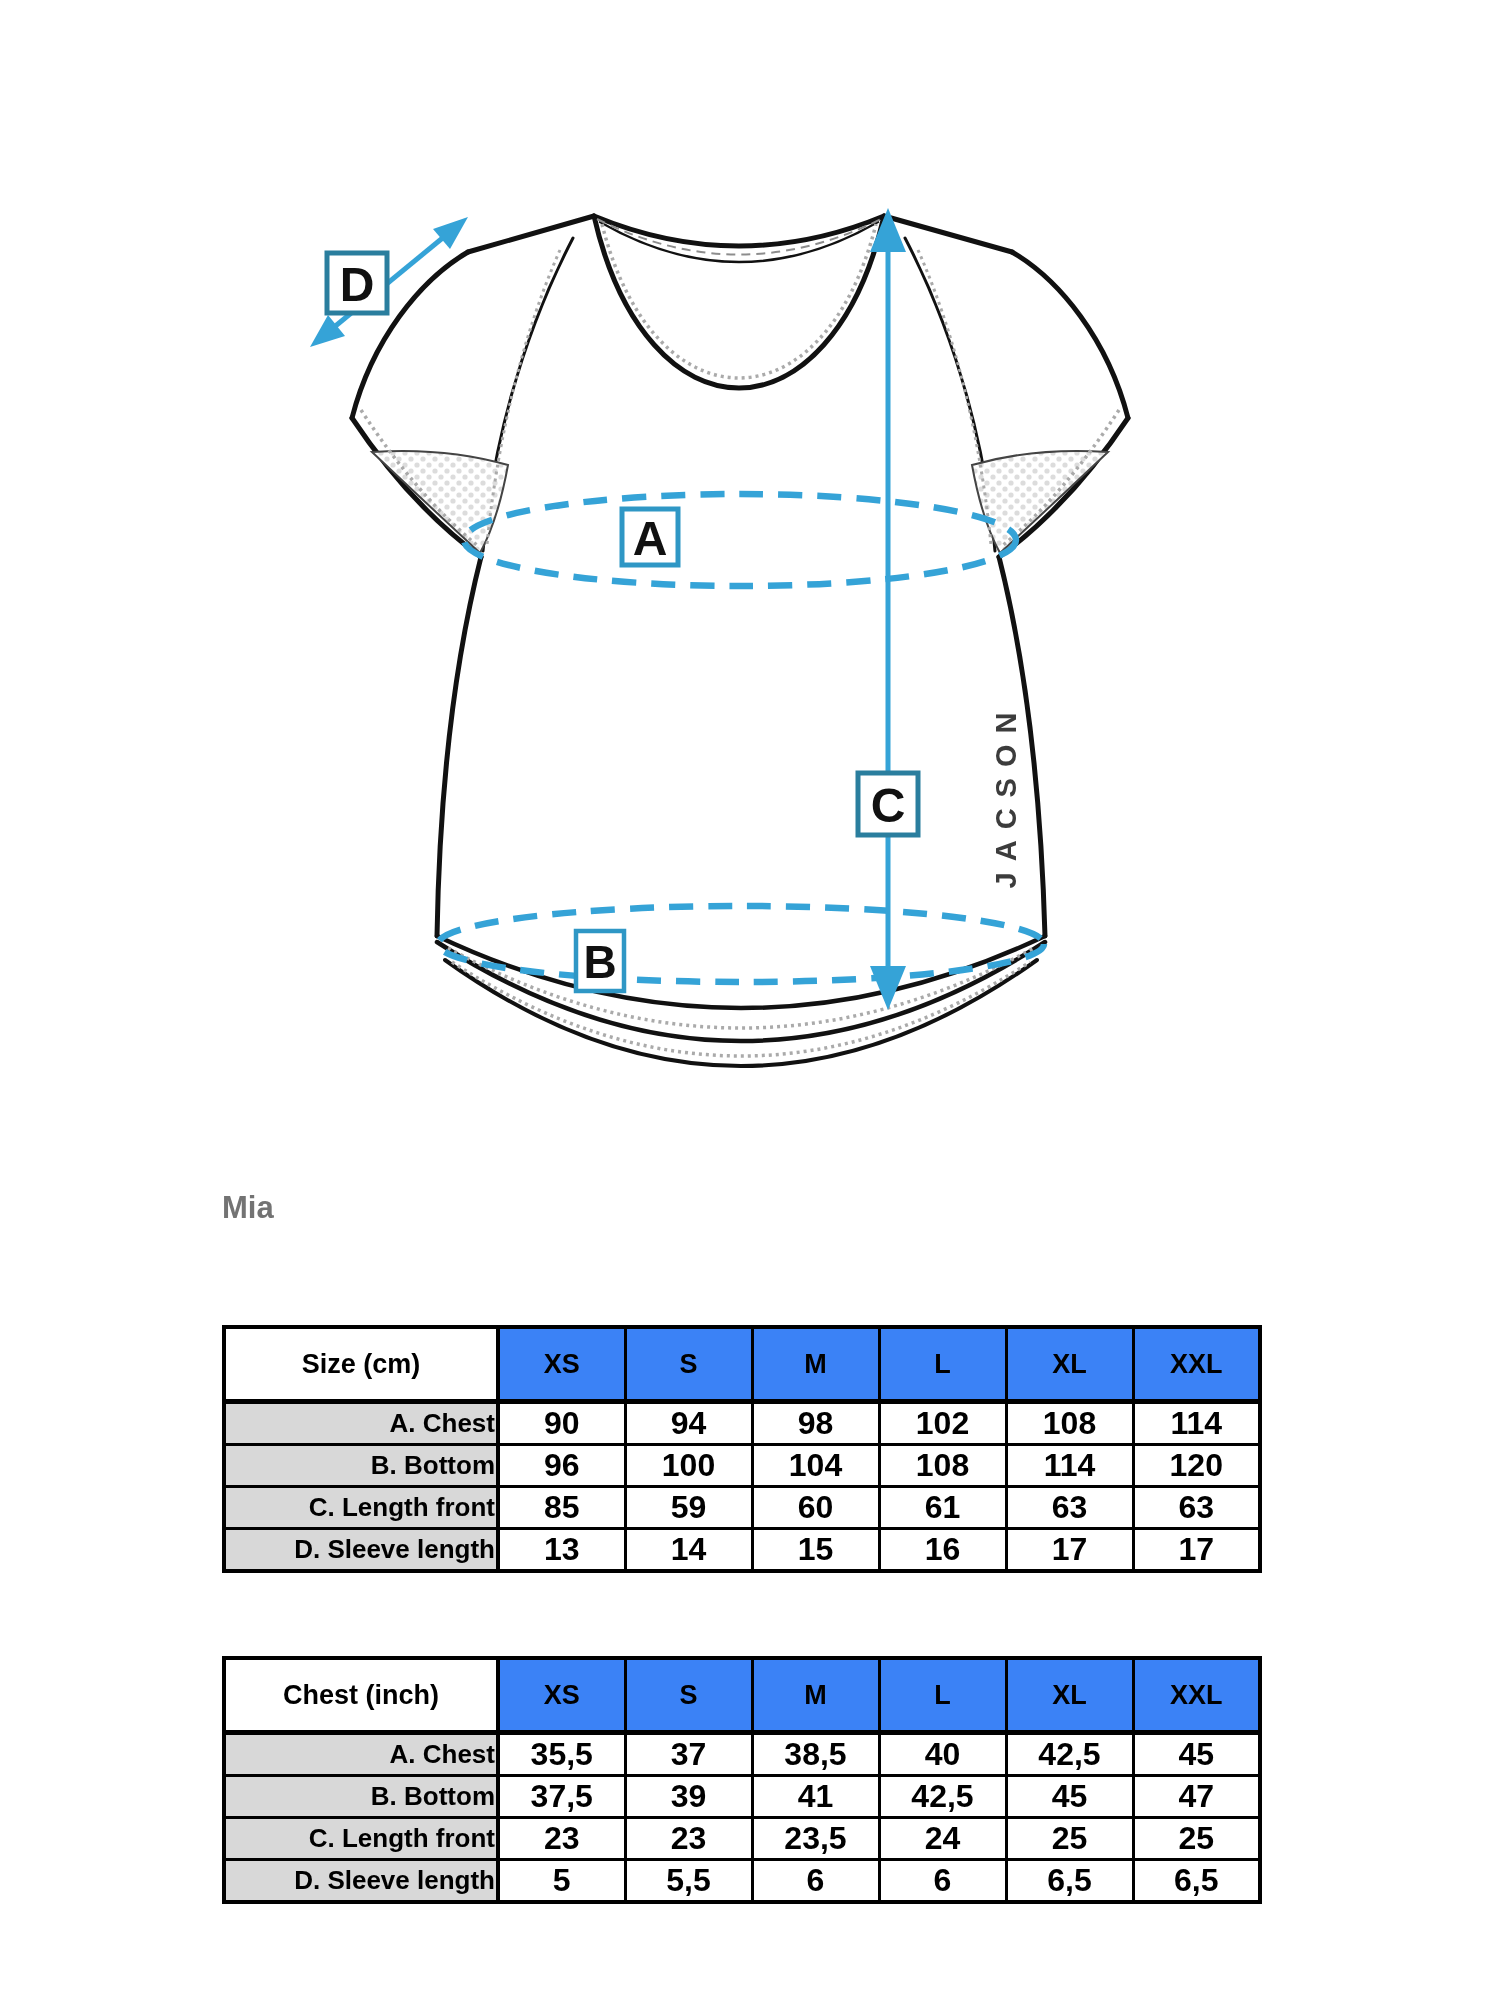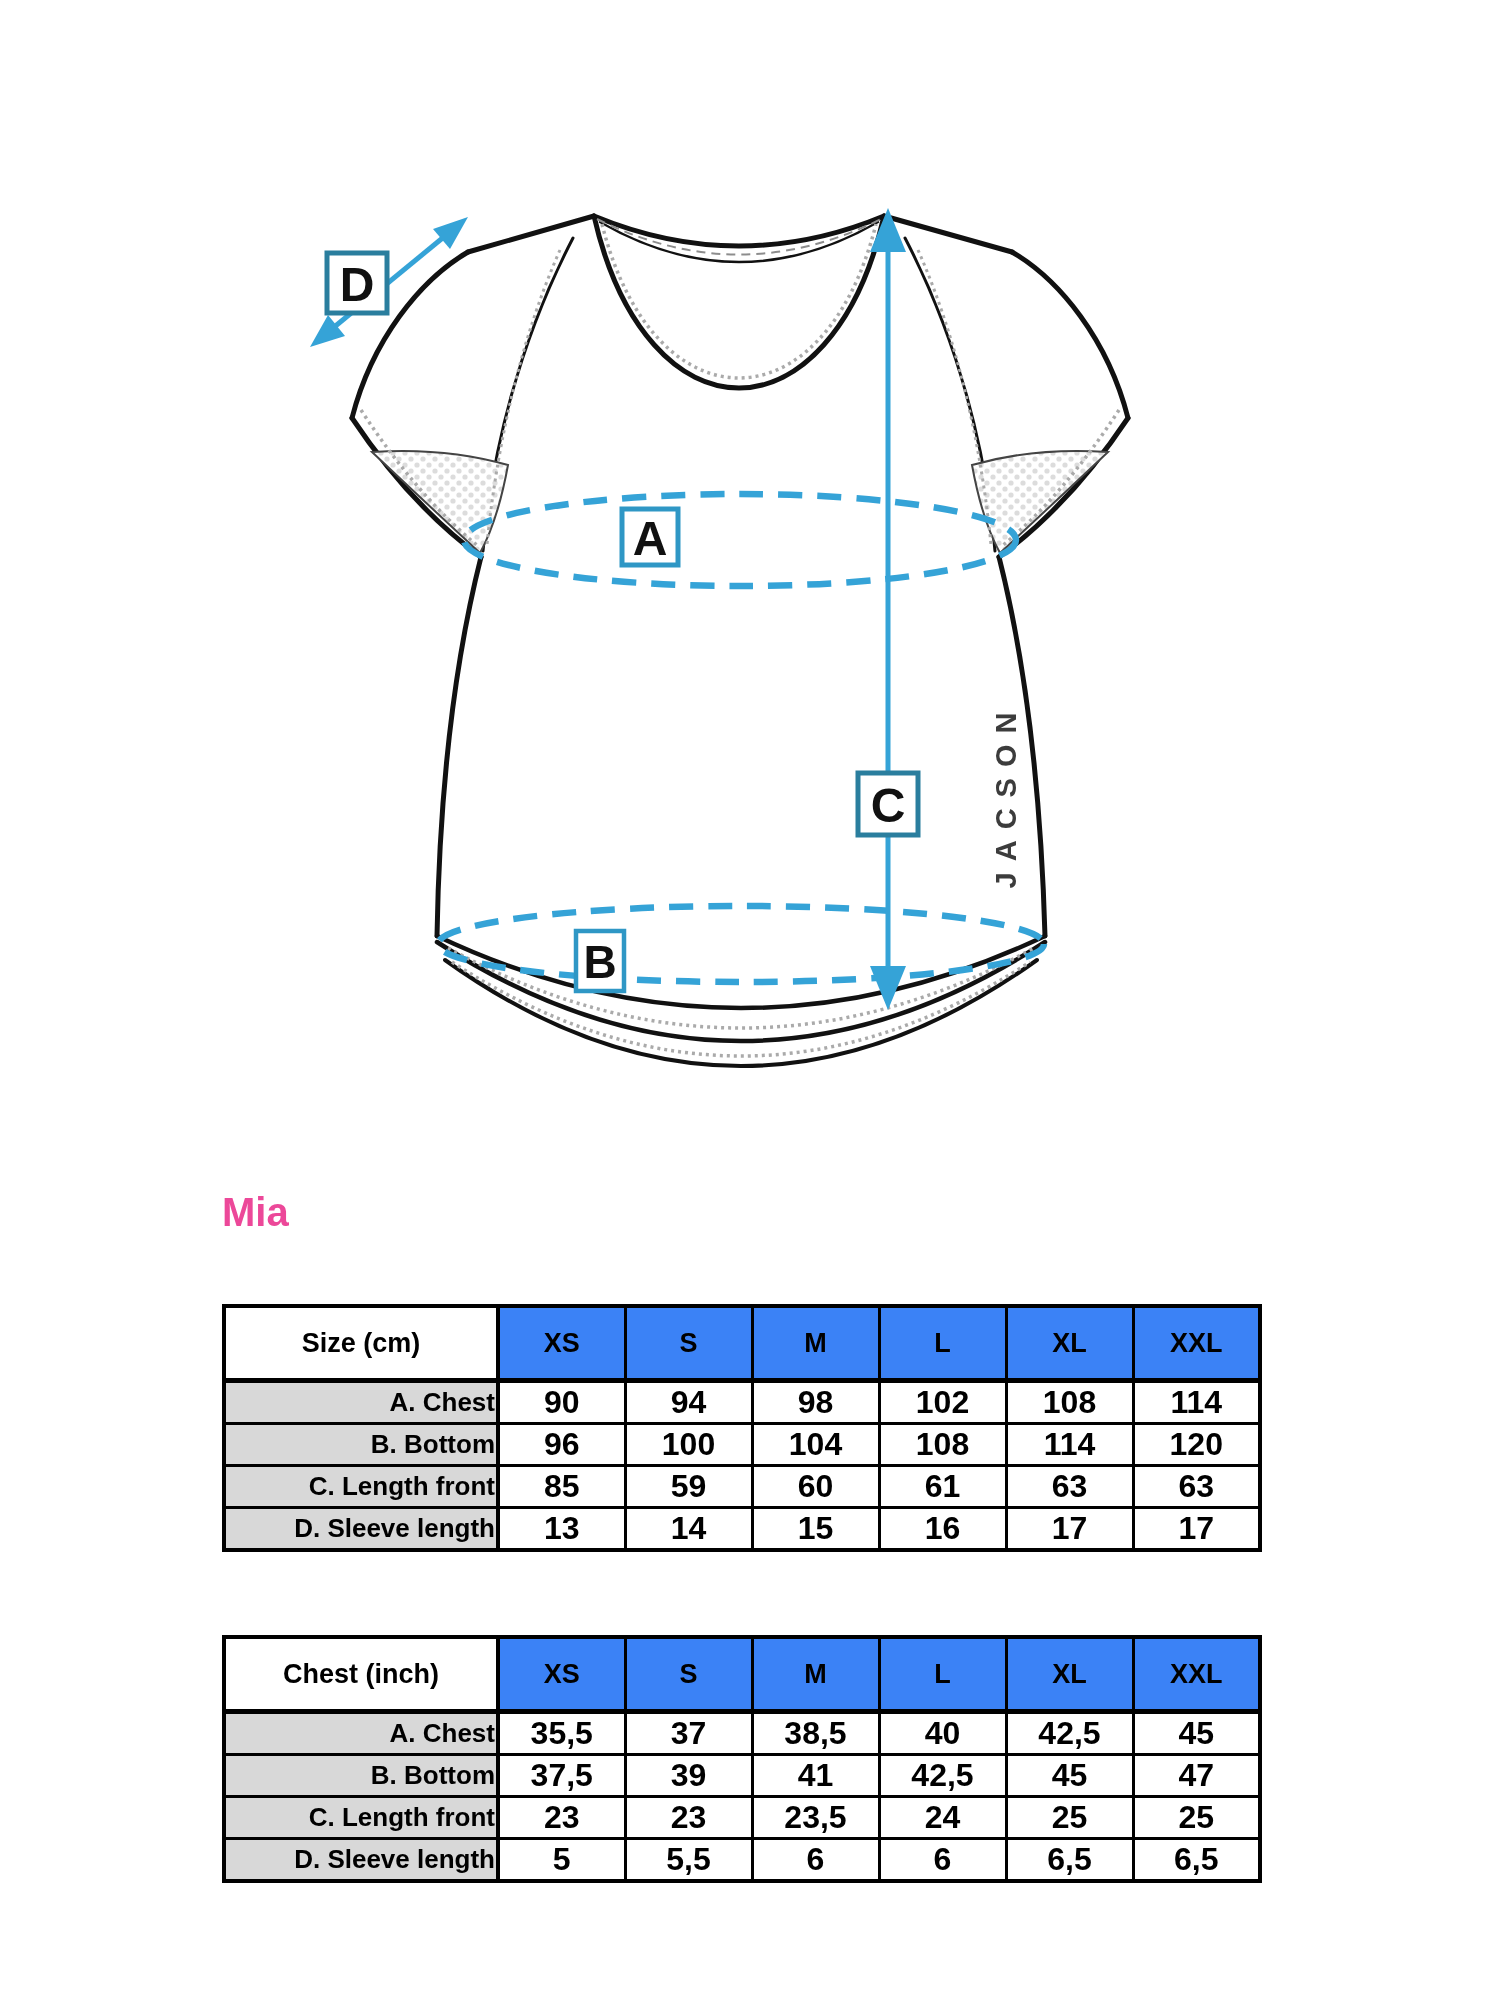--- a/index.html
+++ b/index.html
@@ -3,25 +3,25 @@
 <meta charset="utf-8">
 <style>
   html,body{margin:0;padding:0;}
   body{
     width:1500px;height:2000px;position:relative;background:#ffffff;
     font-family:"Liberation Sans",sans-serif;overflow:hidden;
   }
   .diagram-svg{position:absolute;left:0;top:0;}
   .divider{position:absolute;left:190px;top:1134px;width:1122px;height:9px;}
   .product-name{
-    position:absolute;left:222px;top:1190px;font-size:40px;font-weight:bold;color:#ec4899;
+    position:absolute;left:222px;top:1190px;font-size:31px;font-weight:bold;color:#737373;
   }
   table.size-table{
     position:absolute;left:222px;border-collapse:collapse;table-layout:fixed;
-    width:1036px;border:4px solid #000;background:#fff;
+    width:1036px;border:4px solid #000;background:#fff;margin-top:21px;
   }
   table.size-table.t0{top:1304px;}
   table.size-table.t1{top:1635px;}
   table.size-table th,table.size-table td{
     border:3px solid #000;font-weight:bold;color:#000;overflow:hidden;white-space:nowrap;
   }
   table.size-table thead th{
     height:68px;background:#3b82f6;font-size:27px;text-align:center;border-bottom:5px solid #000;
   }
   table.size-table thead th.corner{background:#fff;border-right:4px solid #000;}

